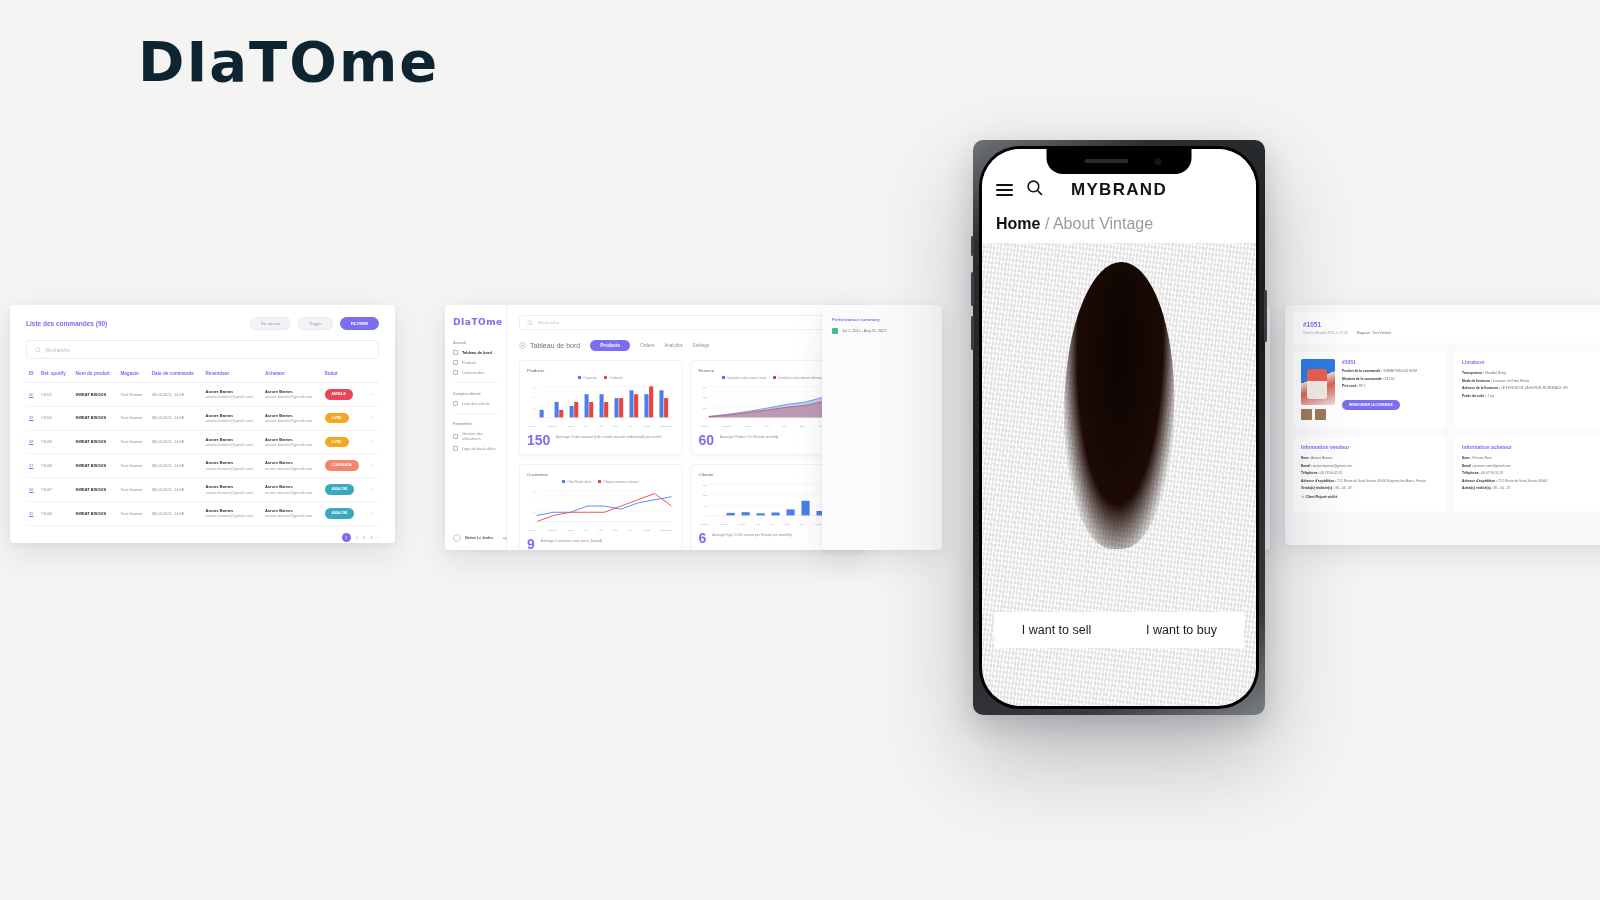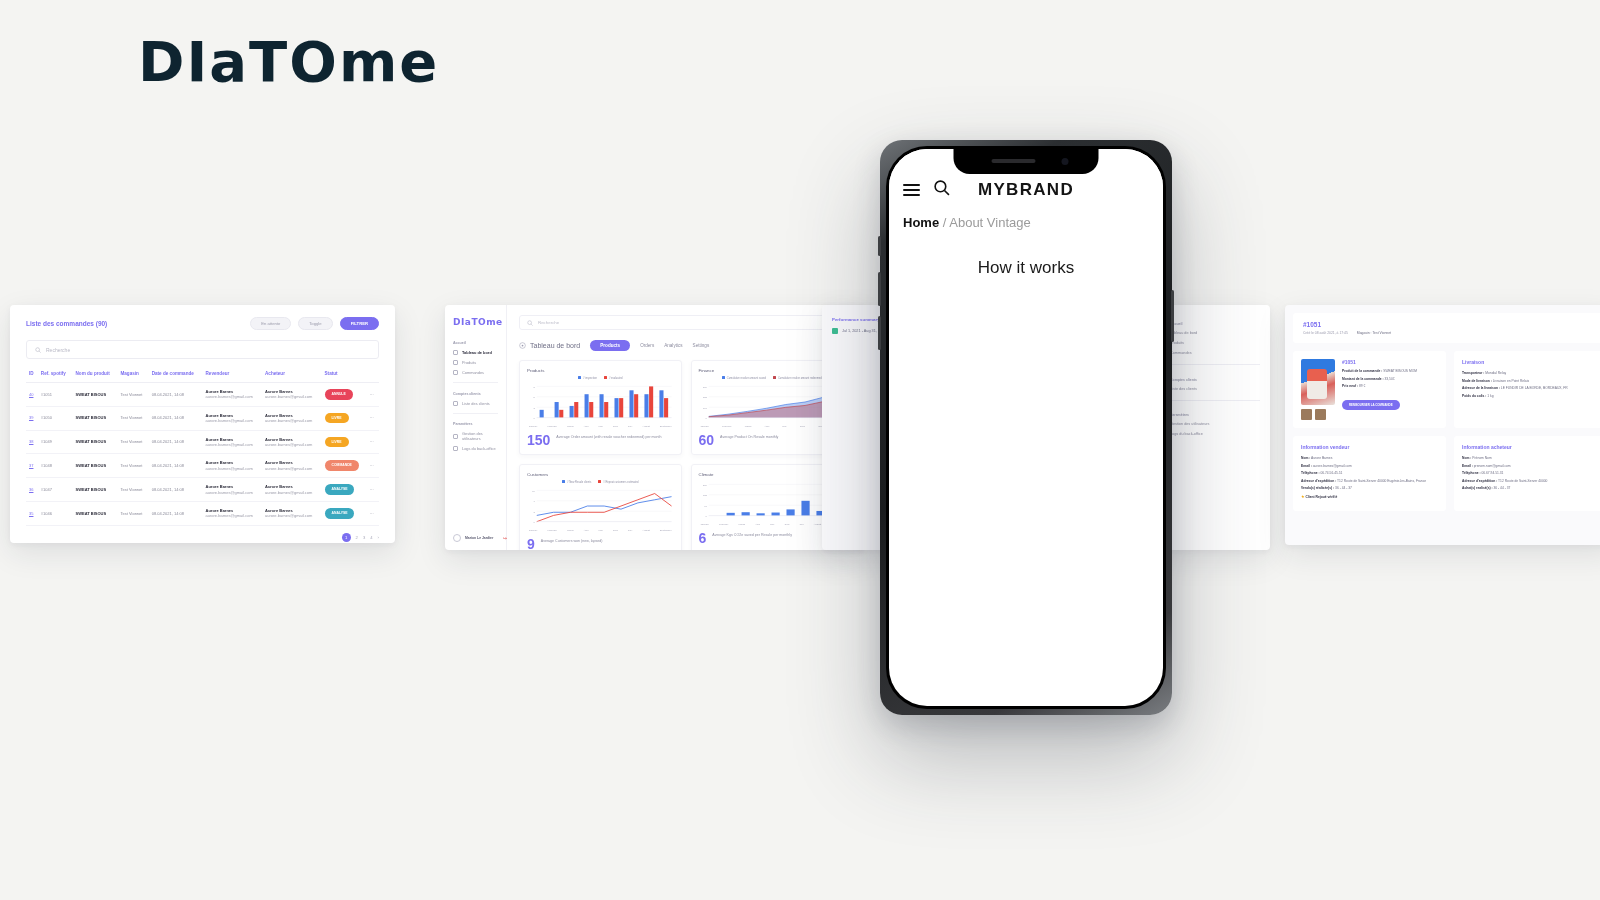--- a/index.html
+++ b/index.html
@@ -171,22 +171,22 @@
   .dp-line { font-size: 3.3px; color: #6e6e84; margin-bottom: 3px; line-height: 1.4; }
   .dp-line b { color: #2f2f42; }
   .dp-cta {
     display: inline-block; margin-top: 4px; background: #7b6ef0; color: #fff;
     font-size: 2.9px; font-weight: 700; padding: 3px 7px; border-radius: 7px;
   }
   .dp-star { color: #f0a500; font-size: 4px; }
 
   
   #phone {
-    position: absolute; left: 880px; top: 140px; width: 292px; height: 575px;
-    border-radius: 22px;
+    position: absolute; left: 973px; top: 140px; width: 292px; height: 575px;
+    border-radius: 10px;
     background: linear-gradient(150deg,#6f7377 0%,#2b2e31 14%,#1a1c1e 50%,#38393c 86%,#7a7d81 100%);
     padding: 6px;
     box-shadow: 0 40px 90px rgba(40,45,60,.30), 0 10px 28px rgba(40,45,60,.18);
     z-index: 20;
   }
   #phone .inner-frame {
     width: 100%; height: 100%; border-radius: 41px; background: #000; padding: 3px;
   }
   #phone .screen {
     width: 100%; height: 100%; border-radius: 38px; overflow: hidden;
@@ -213,21 +213,21 @@
 
   .ph-top { padding: 30px 14px 9px; display: flex; align-items: center; position: relative; z-index: 5; background: #fff; }
   .burger { width: 17px; display: flex; flex-direction: column; gap: 3px; }
   .burger i { display: block; height: 2px; background: #111; border-radius: 1px; }
   .ph-mag { margin-left: 13px; }
   .ph-brand {
     position: absolute; left: 0; right: 0; text-align: center;
     font-size: 17px; font-weight: 700; letter-spacing: 1.3px; color: #141414;
     pointer-events: none;
   }
-  .ph-crumb { padding: 6px 14px 10px; font-size: 13px; background: #fff; }
+  .ph-crumb { padding: 6px 14px 10px; font-size: 16px; background: #fff; }
   .ph-crumb b { color: #111; font-weight: 700; }
   .ph-crumb span { color: #9b9b9b; }
   .ph-hero {
     flex: 1; position: relative; min-height: 0;
     background:
       radial-gradient(ellipse 36% 50% at 50% 34%, #140a06 0%, #2e1208 44%, rgba(46,18,8,0) 72%),
       linear-gradient(108deg, #b0apparent 0%, #9b4a22 0%, #8d3f1d 26%, #a9542a 52%, #7e3617 78%, #95431f 100%);
     overflow: hidden;
   }
   .ph-hero::before {
@@ -722,18 +722,21 @@
           <svg width="17" height="17" viewBox="0 0 16 16">
             <circle cx="7" cy="7" r="5" fill="none" stroke="#111" stroke-width="1.5"></circle>
             <line x1="10.8" y1="10.8" x2="15" y2="15" stroke="#111" stroke-width="1.5"></line>
           </svg>
         </span>
         <span class="ph-brand">MYBRAND</span>
       </div>
       <div class="ph-crumb">
         <b>Home</b><span> / </span><span>About Vintage</span>
       </div>
-      <div class="ph-foot">
-        <span>How it works</span>
+      <div class="ph-hero">
+        <div class="ph-cta-row">
+          <span class="ph-cta">I want to sell</span>
+          <span class="ph-cta">I want to buy</span>
+        </div>
       </div>
     </div>
   </div>
 </div>
 
 </body></html>

